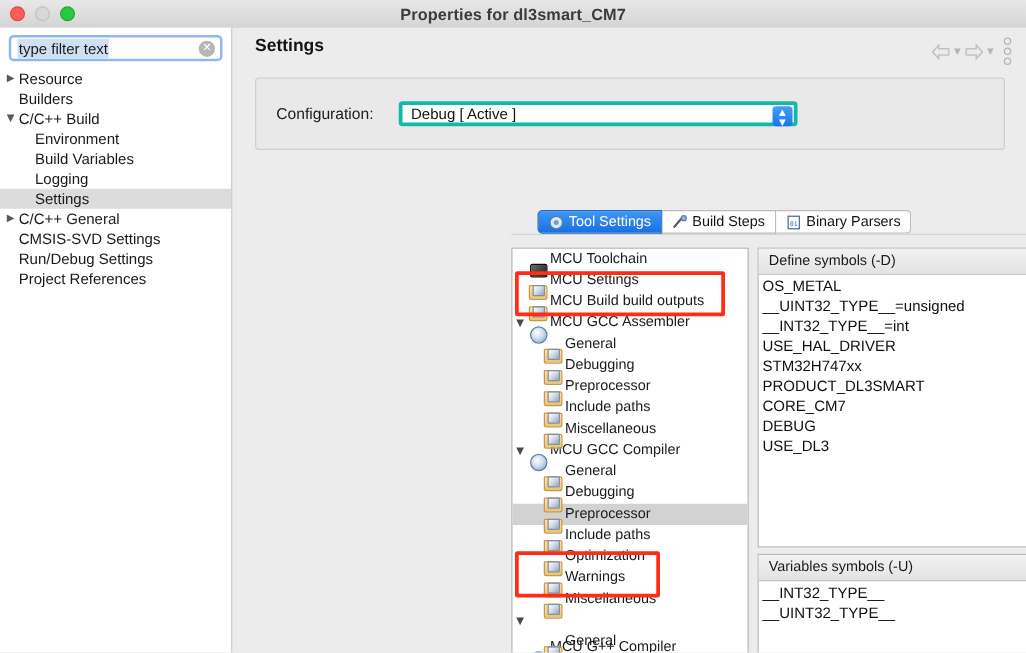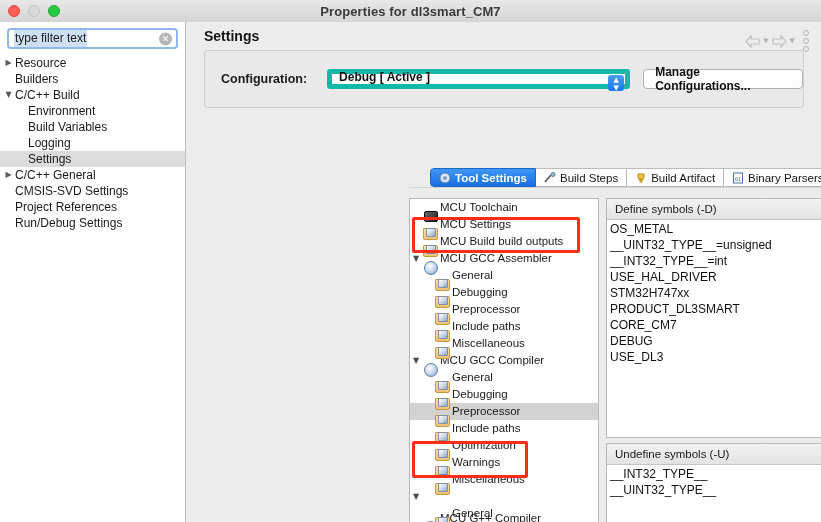--- a/index.html
+++ b/index.html
@@ -32,21 +32,21 @@
 
   
   .left-pane{
     position:absolute;left:0;top:22px;width:186px;height:500px;
     background:#ffffff;border-right:1px solid #c0c0c0;
     box-sizing:border-box;
   }
   .filter-wrap{padding:6px 7px 4px 7px;}
   .filter-box{
     position:relative;height:21px;border:2px solid #8fb9ee;border-radius:4px;
-    background:#fff;box-sizing:border-box;display:flex;
+    background:#fff;box-sizing:border-box;display:flex;align-items:center;
   }
   .filter-text{
     font-size:12px;color:#1c1c1c;background:#cfe0f5;
     margin-left:5px;padding:1px 1px;line-height:14px;
   }
   .clear-icon{
     position:absolute;right:4px;top:50%;transform:translateY(-50%);
     width:13px;height:13px;border-radius:50%;background:#b6b6b6;
     color:#fff;font-size:9px;line-height:13px;text-align:center;
     font-family:"DejaVu Sans",sans-serif;
@@ -74,30 +74,29 @@
   }
   .head-nav{
     position:absolute;right:12px;top:8px;display:flex;align-items:center;gap:3px;
   }
   .navarrow{color:#c2c2c2;}
   .navcaret{font-size:7px;color:#b5b5b5;font-family:"DejaVu Sans",sans-serif;}
   .vdots{display:flex;flex-direction:column;gap:2px;margin-left:5px;}
   .vdots i{display:block;width:4px;height:4px;border:1px solid #b5b5b5;border-radius:50%;}
 
   .config-group{
-    position:absolute;left:18px;top:28px;width:600px;height:58px;
+    position:absolute;left:18px;top:40px;width:600px;height:58px;
     border:1px solid #cfcfcf;border-radius:3px;background:#e9e9e9;
     box-sizing:border-box;
-    font-weight:bold;
   }
   .config-row{display:flex;align-items:center;height:100%;padding-left:16px;}
   .config-label{font-size:12.5px;color:#1a1a1a;}
   .combo{
     position:relative;margin-left:20px;width:319px;height:20px;
-    background:#fff;border:5px solid #14b8a6;border-radius:3px;
+    background:#fff;border:3px solid #14b8a6;border-radius:3px;
     display:flex;align-items:flex-end;box-sizing:border-box;
     font-size:12px;color:#111;padding-left:7px;
   }
   .combo-btn{
     position:absolute;right:1px;top:1px;width:16px;height:16px;
     background:linear-gradient(to bottom,#4a9cf6,#1677e8);border-radius:3px;
     color:#fff;font-size:7px;line-height:8px;text-align:center;padding-top:1px;
     font-family:"DejaVu Sans",sans-serif;box-sizing:border-box;
   }
   .manage-btn{
@@ -110,21 +109,21 @@
   .tabs{position:absolute;left:244px;top:146px;display:flex;align-items:flex-end;}
   .tab{
     height:19px;display:flex;align-items:center;gap:4px;padding:0 8px;
     background:#fefefe;border:1px solid #bcbcbc;border-left:none;
     font-size:11.5px;color:#151515;box-sizing:border-box;white-space:nowrap;
   }
   .tab:first-child{border-left:1px solid #1a69c9;border-radius:4px 0 0 4px;}
   .tab:last-child{border-radius:0 4px 4px 0;}
   .tab.active{
     background:linear-gradient(to bottom,#3f97f5,#1a6fe0);
-    color:#fff;border-color:#1a69c9;font-weight:700;
+    color:#fff;border-color:#1a69c9;font-weight:400;
   }
   .tabstrip-line{
     position:absolute;left:223px;top:165px;width:577px;height:1px;background:#d3d3d3;
   }
 
   
   .tree-box{
     position:absolute;left:223px;top:176px;width:190px;height:338px;
     background:#fff;border:1px solid #b8b8b8;box-sizing:border-box;overflow:hidden;
   }
@@ -237,25 +236,25 @@
         <div class="tnode">
           <span class="arrow">▶</span>
           <span>C/C++ General</span>
         </div>
         <div class="tnode">
           <span class="arrow"></span>
           <span>CMSIS-SVD Settings</span>
         </div>
         <div class="tnode">
           <span class="arrow"></span>
+          <span>Run/Debug Settings</span>
+        </div>
+        <div class="tnode">
+          <span class="arrow"></span>
           <span>Project References</span>
-        </div>
-        <div class="tnode">
-          <span class="arrow"></span>
-          <span>Run/Debug Settings</span>
         </div>
       </div>
   </div>
 
   <div class="right-pane">
 
     <div class="page-head">
       <div class="page-title">Settings</div>
       <div class="head-nav">
         <svg class="navarrow" width="15" height="13" viewBox="0 0 15 13">
@@ -274,21 +273,20 @@
       </div>
     </div>
 
     <div class="config-group">
       <div class="config-row">
         <span class="config-label">Configuration:</span>
         <div class="combo">
           <span>Debug  [ Active ]</span>
           <span class="combo-btn">▲<br>▼</span>
         </div>
-        <div class="manage-btn">Manage Configurations...</div>
       </div>
     </div>
 
     <div class="tabstrip-line"></div>
     <div class="tabs" id="tab-strip">
         <div class="tab active">
           <span style="display: inline-flex;">
             <svg width="12" height="12" viewBox="0 0 12 12">
               <circle cx="6" cy="6" r="5" fill="#dbe7f5" stroke="#5b7ea8"></circle>
               <circle cx="6" cy="6" r="2" fill="#7d9dc4"></circle>
@@ -301,29 +299,20 @@
             <svg width="12" height="12" viewBox="0 0 12 12">
               <path d="M1 10 L7 3" stroke="#555" stroke-width="1.6"></path>
               <circle cx="9" cy="2.5" r="2" fill="#9ab6d6" stroke="#5b7ea8"></circle>
             </svg>
           </span>
           <span>Build Steps</span>
         </div>
         <div class="tab">
           <span style="display: inline-flex;">
             <svg width="12" height="12" viewBox="0 0 12 12">
-              <path d="M3 2h6v3a3 3 0 0 1-6 0z" fill="#f2c43d" stroke="#b9891a"></path>
-              <rect x="5" y="7" width="2" height="3" fill="#f2c43d" stroke="#b9891a"></rect>
-            </svg>
-          </span>
-          <span>Build Artifact</span>
-        </div>
-        <div class="tab">
-          <span style="display: inline-flex;">
-            <svg width="12" height="12" viewBox="0 0 12 12">
               <rect x="1.5" y="1" width="9" height="10" fill="#fff" stroke="#4a6f9c"></rect>
               <text x="6" y="9" font-size="5" text-anchor="middle" fill="#2a5f9e" font-family="monospace">01</text>
             </svg>
           </span>
           <span>Binary Parsers</span>
         </div>
       </div>
 
     <div class="tree-box">
       <div id="opt-tree">
@@ -514,21 +503,21 @@
           <div class="sym-item"><span>STM32H747xx</span></div>
           <div class="sym-item"><span>PRODUCT_DL3SMART</span></div>
           <div class="sym-item"><span>CORE_CM7</span></div>
           <div class="sym-item"><span>DEBUG</span></div>
           <div class="sym-item"><span>USE_DL3</span></div>
         </div>
     </div>
 
     <div class="sym-box sym-undefine">
       <div class="sym-head">
-        <span class="sym-title">Undefine symbols (-U)</span>
+        <span class="sym-title">Variables symbols (-U)</span>
 
       </div>
       <div class="sym-list" id="undef-list">
           <div class="sym-item"><span class="hl">__INT32_TYPE__</span></div>
           <div class="sym-item"><span>__UINT32_TYPE__</span></div>
         </div>
     </div>
 
   </div>
 

